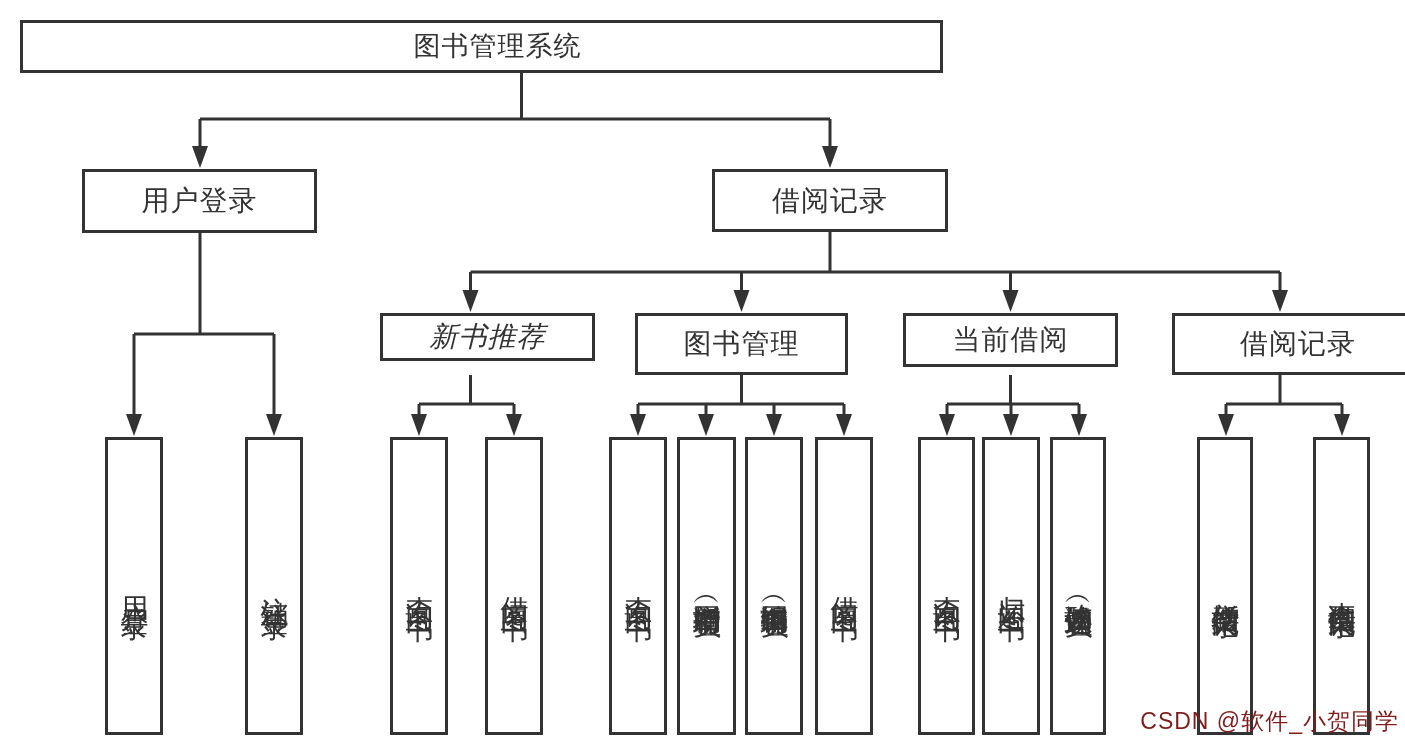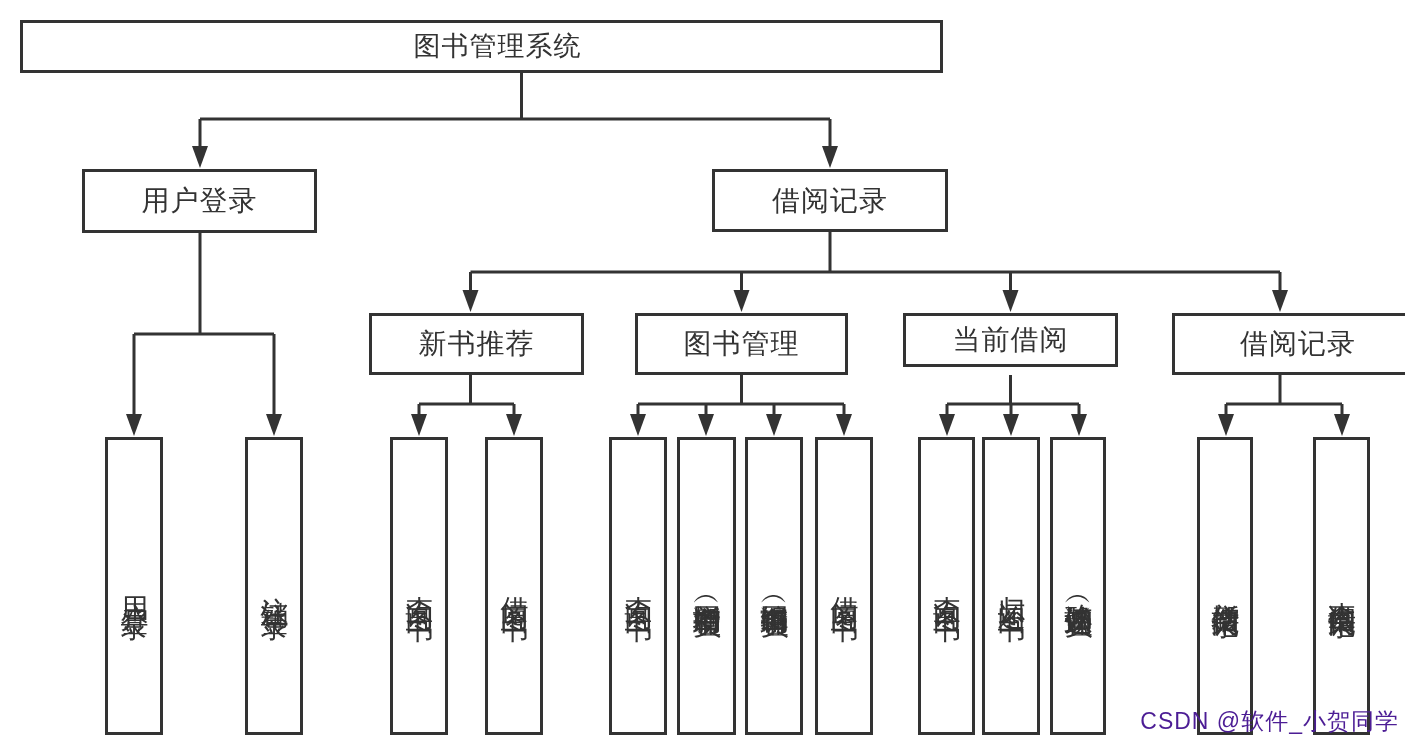--- a/index.html
+++ b/index.html
@@ -13,21 +13,21 @@
   }
   .hlabel{font-size:28px;letter-spacing:1px;color:#333333;white-space:nowrap;line-height:1;}
   .root .hlabel{font-size:27px;}
   .vbox{top:437px;height:298px;width:58px;}
   .vlabel{
     writing-mode:vertical-rl;text-orientation:mixed;font-size:28px;color:#333333;line-height:1;
   }
   #wires{position:absolute;left:0;top:0;z-index:0;}
   .node{z-index:1;}
   #watermark{
-    position:absolute;right:6px;bottom:10px;z-index:3;font-size:23px;color:#4c1d95;
+    position:absolute;right:6px;bottom:10px;z-index:3;font-size:23px;color:#7f1d1d;
     letter-spacing:1px;white-space:nowrap;
   }
 </style>
 </head>
 <body>
 
 <div id="stage">
 
   <svg id="wires" width="1405" height="747" viewBox="0 0 1405 747">
     <g stroke="#333333" stroke-width="3" fill="none">
@@ -76,21 +76,21 @@
     <span class="hlabel">图书管理系统</span>
   </div>
 
   <div class="node" style="left:82px;top:169px;width:235px;height:64px;">
     <span class="hlabel">用户登录</span>
   </div>
   <div class="node" style="left:712px;top:169px;width:236px;height:63px;">
     <span class="hlabel">借阅记录</span>
   </div>
 
-  <div class="node" style="left:369px;top:313px;width:215px;height:62px;">
+  <div class="node" style="left:380px;top:313px;width:215px;height:48px;font-style:italic;">
     <span class="hlabel">新书推荐</span>
   </div>
   <div class="node" style="left:635px;top:313px;width:213px;height:62px;">
     <span class="hlabel">图书管理</span>
   </div>
   <div class="node" style="left:903px;top:313px;width:215px;height:54px;">
     <span class="hlabel">当前借阅</span>
   </div>
   <div class="node" style="left:1172px;top:313px;width:252px;height:62px;">
     <span class="hlabel">借阅记录</span>

